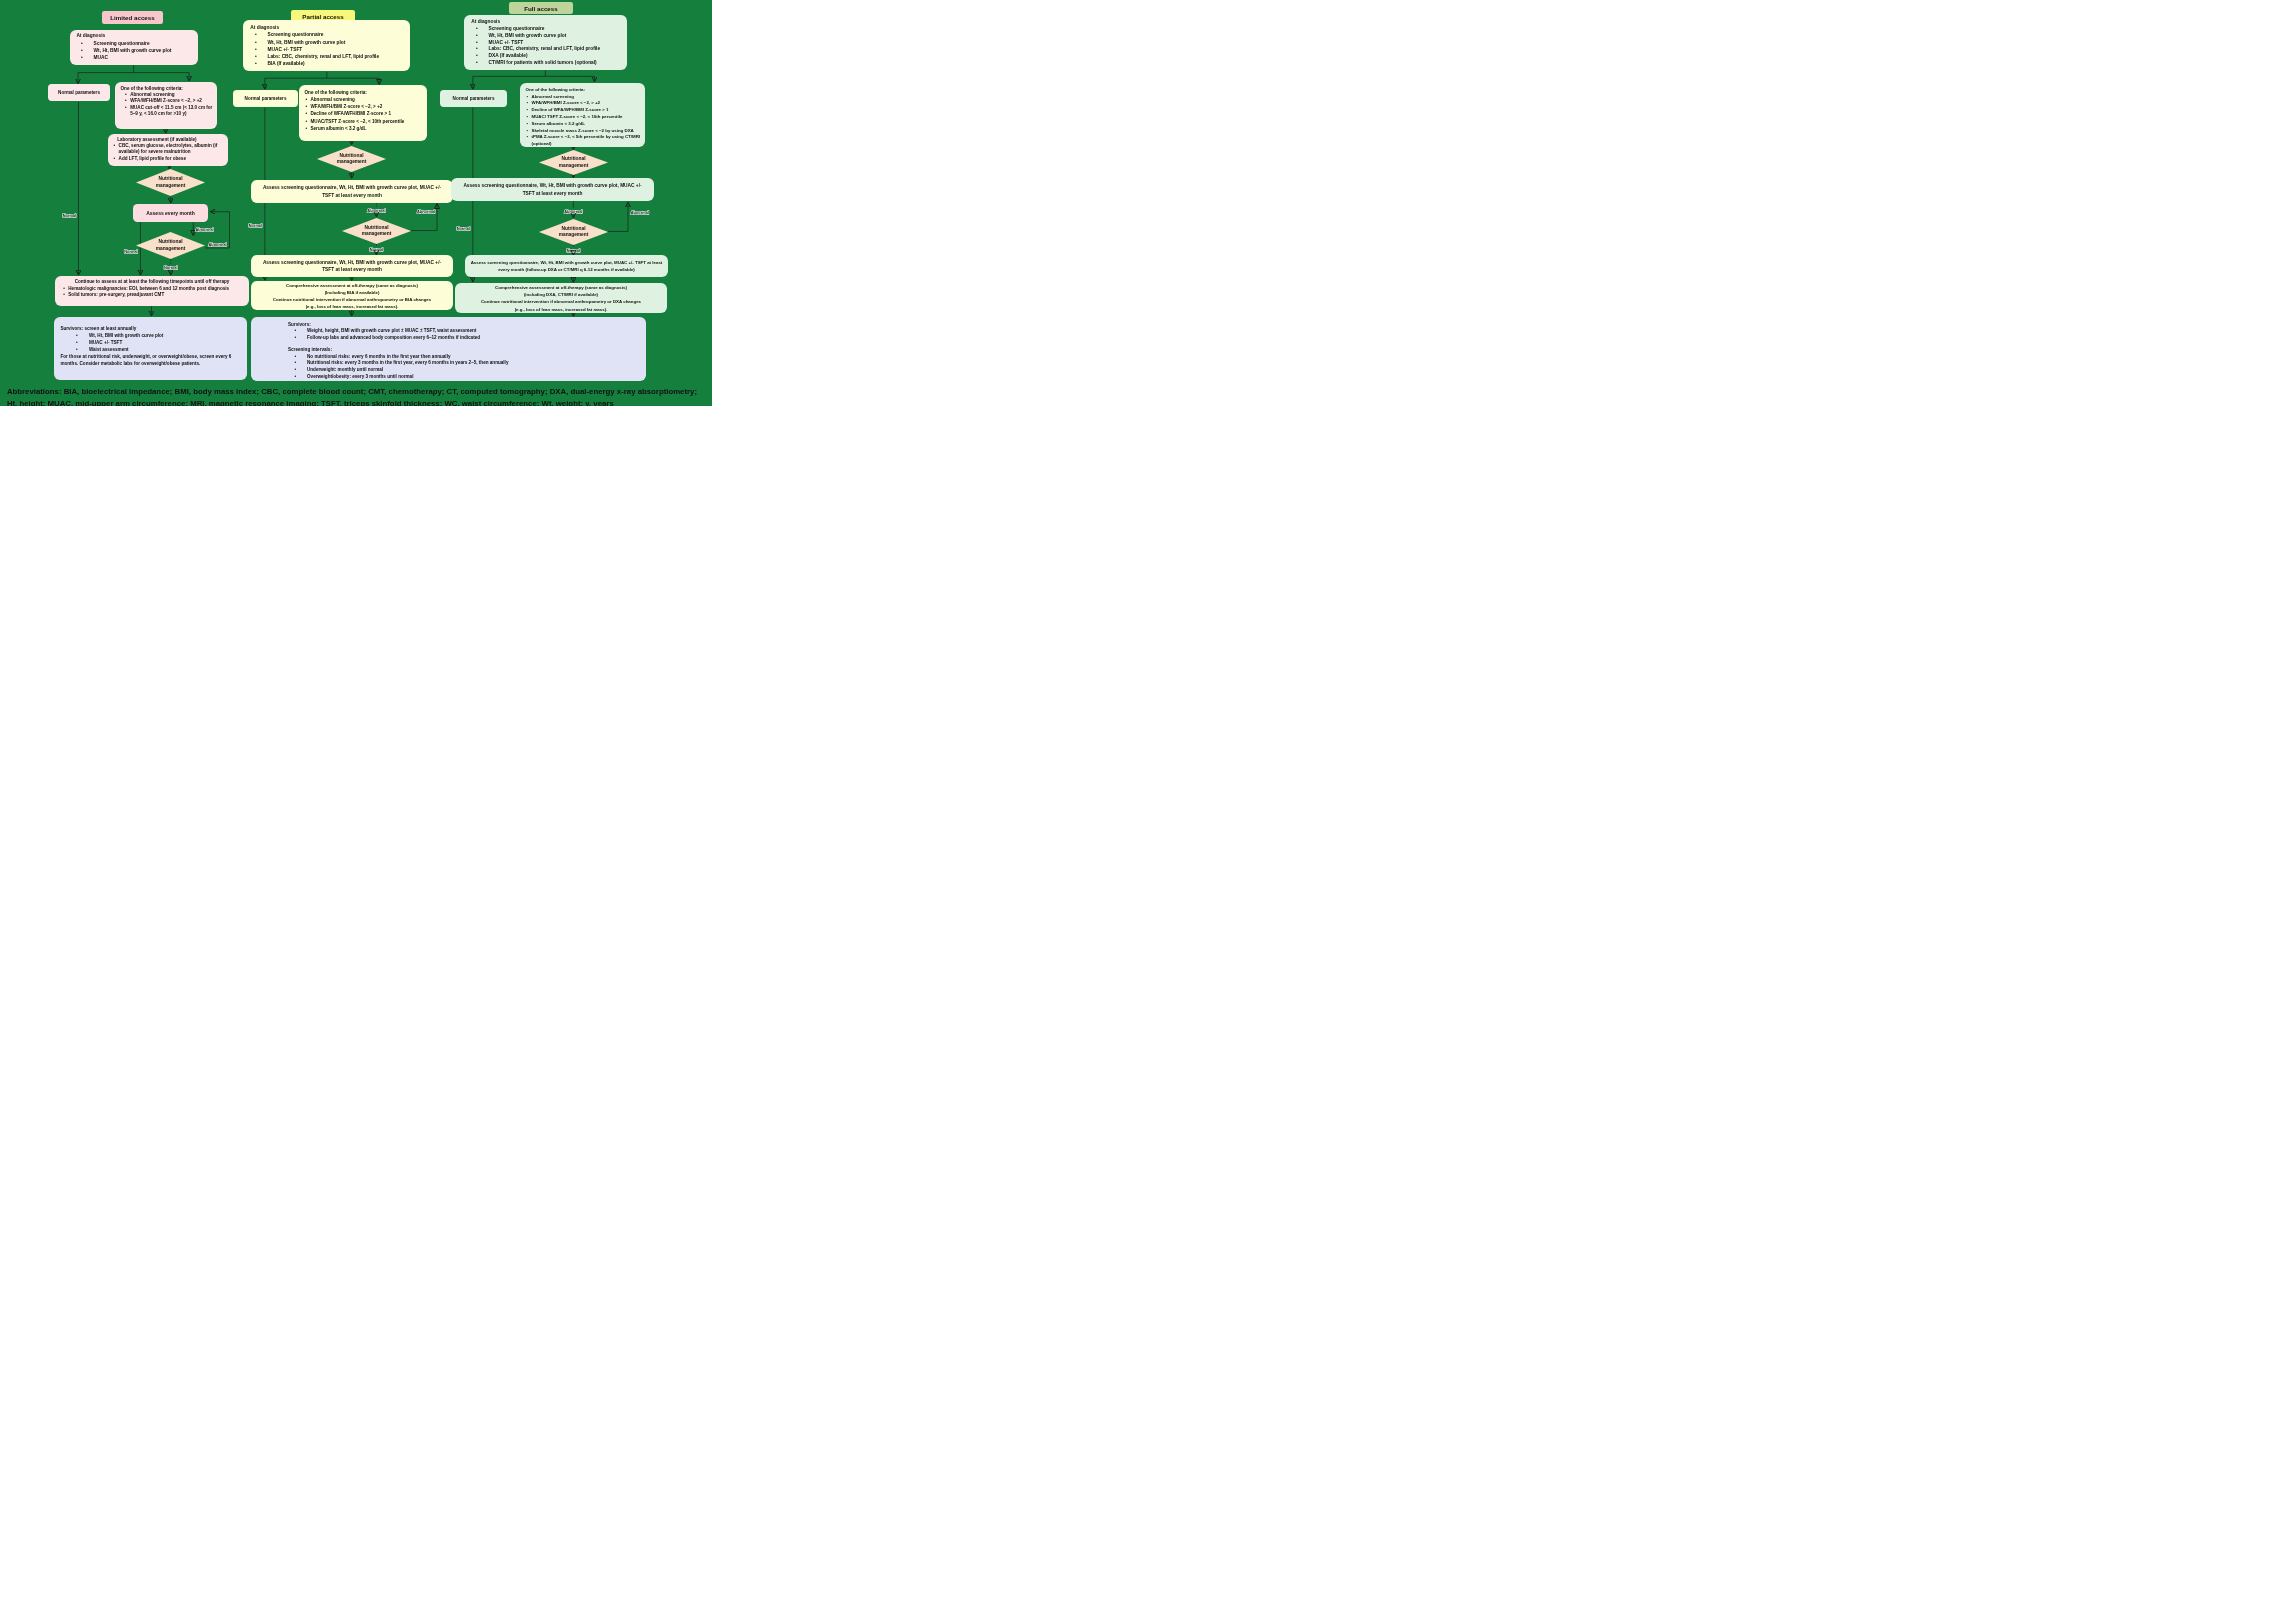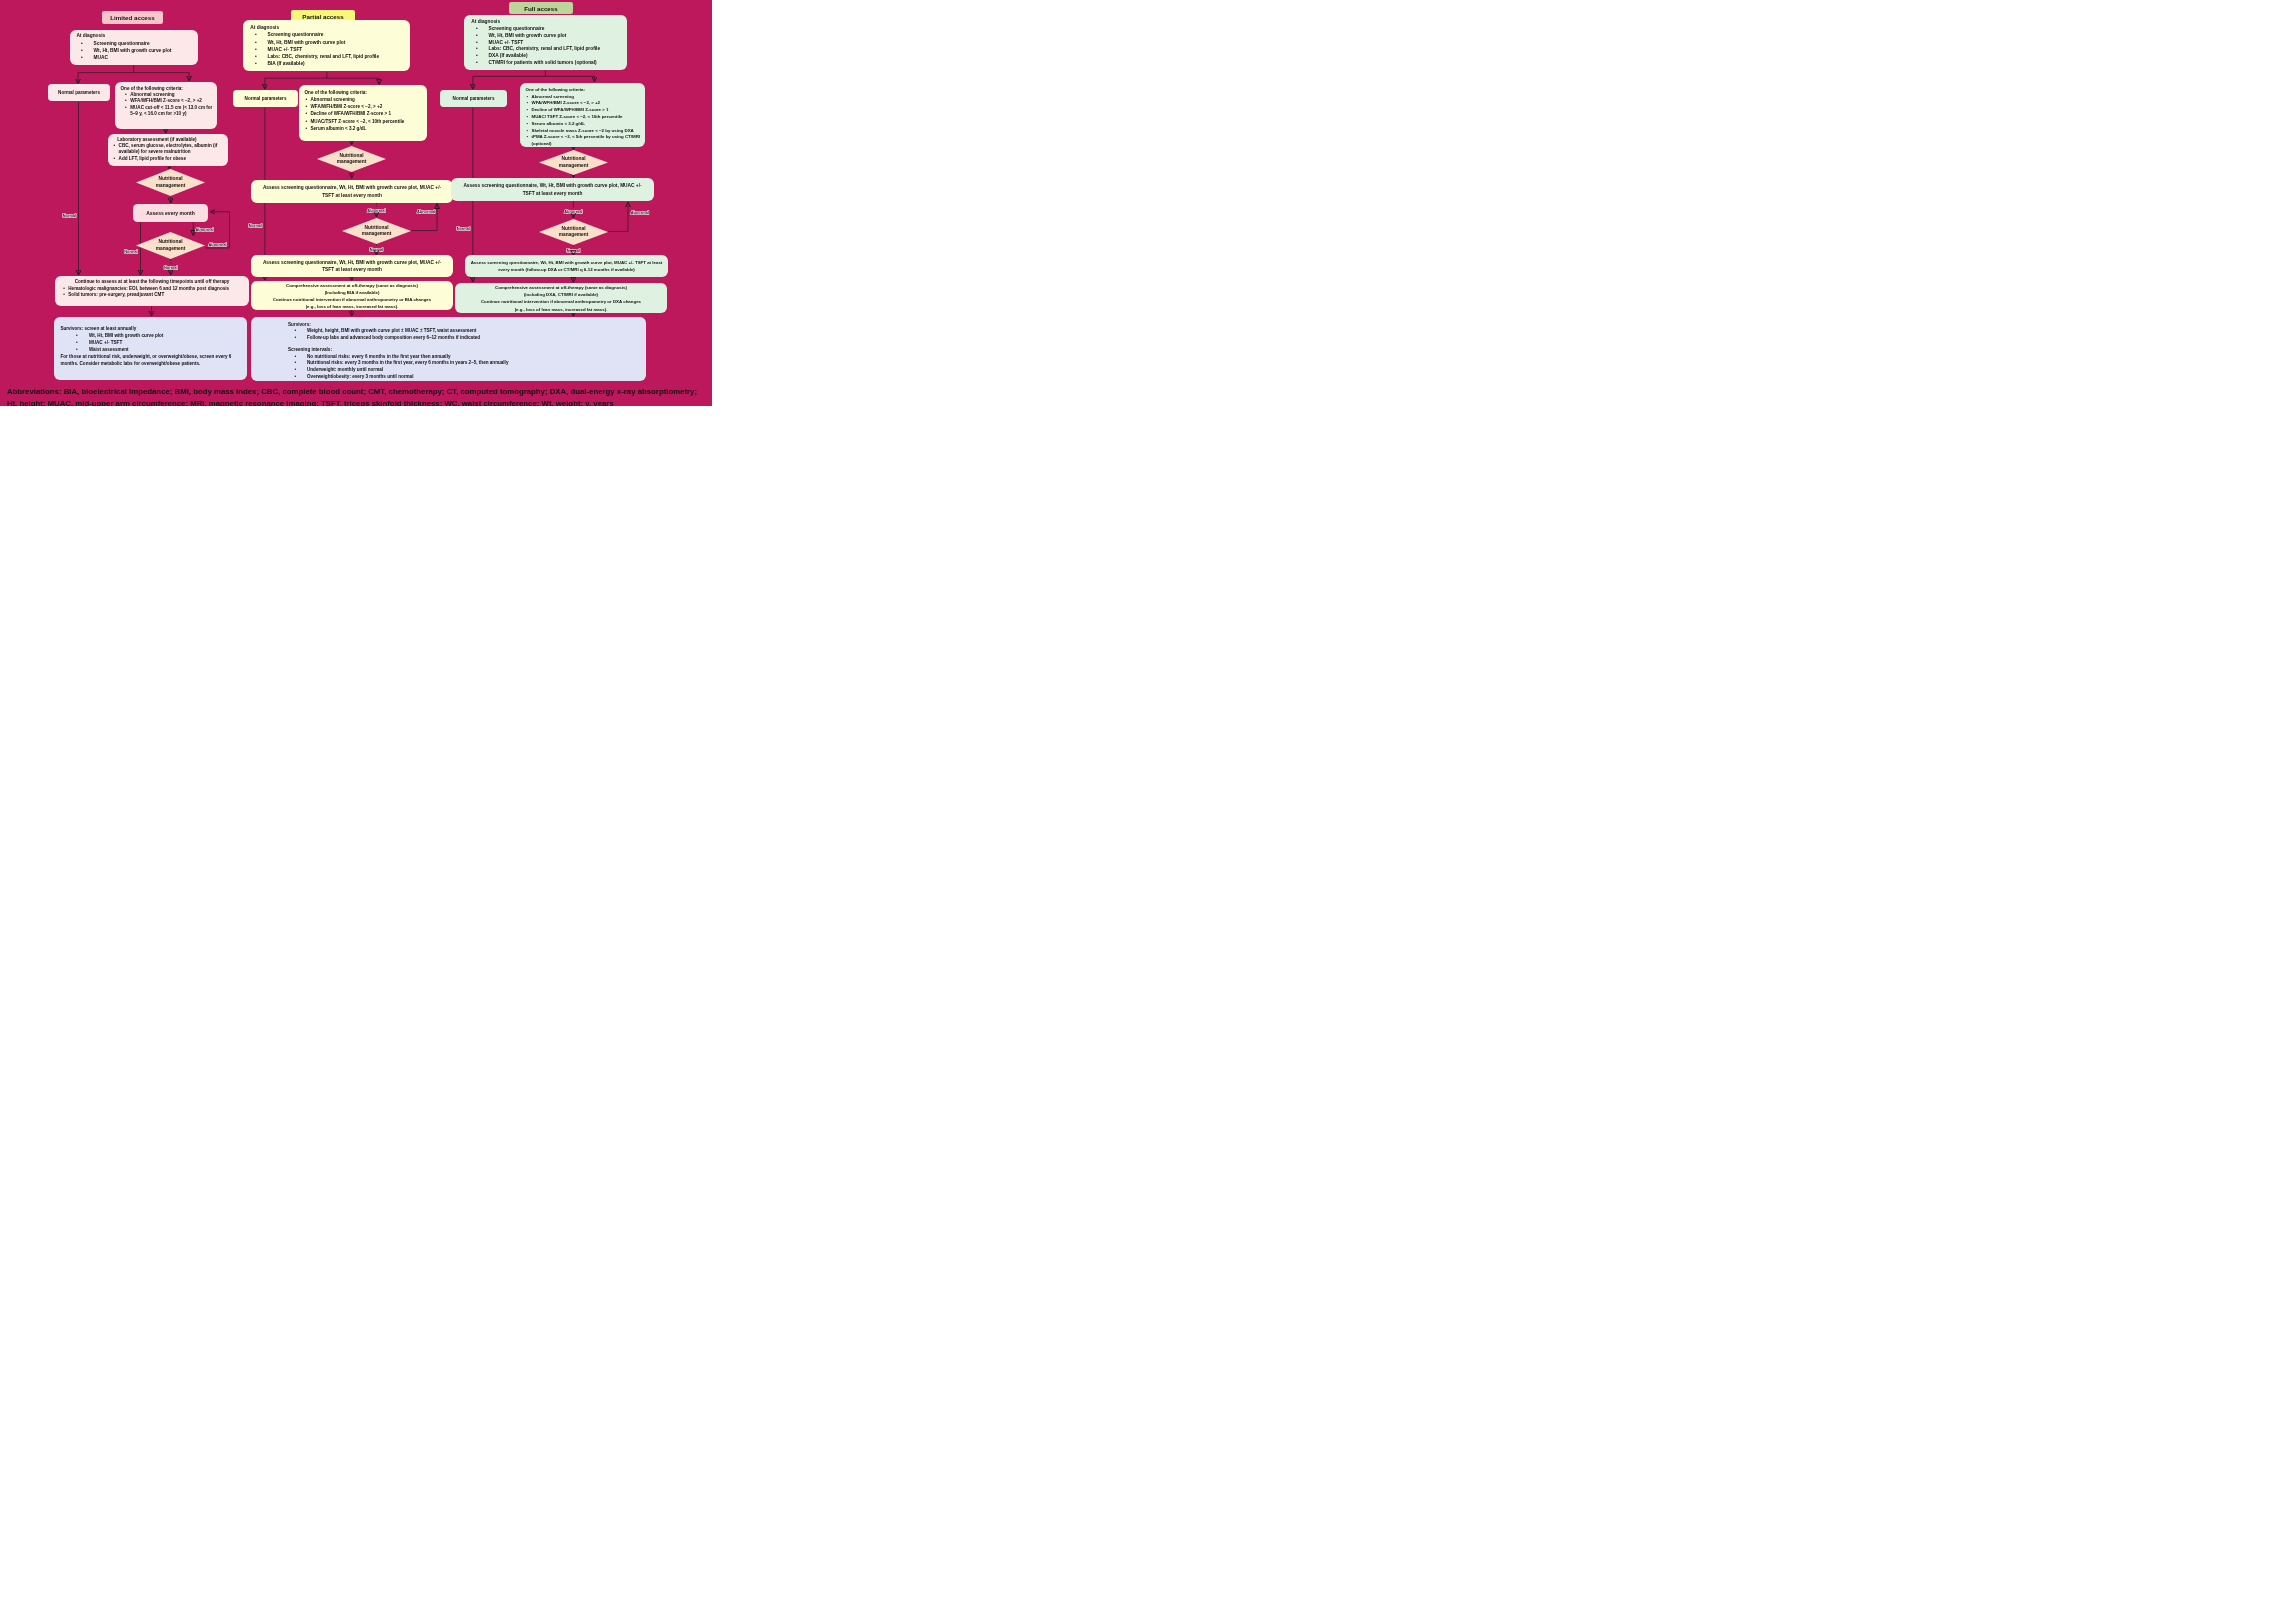--- a/index.html
+++ b/index.html
@@ -1,16 +1,16 @@
 <!DOCTYPE html>
 <html style="font-size:7.3px"><head>
 <meta charset="utf-8">
 <style>
   html,body{margin:0;padding:0;background:#fff;}
-  .canvas{position:relative;width:712px;height:406px;background:#be185d;
+  .canvas{position:relative;width:712px;height:406px;background:#15803d;
           font-family:"Liberation Sans",sans-serif;color:#111;overflow:hidden;}
   svg.wires{position:absolute;left:0;top:0;z-index:1;pointer-events:none;}
   svg.wires line, svg.wires path{stroke:#1a1a1a;stroke-width:1.4;fill:none;}
   svg.wires .dash{stroke-dasharray:4 3;}
   svg.wires text{font-family:"Liberation Sans",sans-serif;font-size:8.5px;font-weight:700;fill:#111;
                  paint-order:stroke;stroke:#ffffff;stroke-width:2.5px;}
   .node{position:absolute;z-index:2;border-radius:6px;font-weight:700;box-sizing:border-box;}
   .chip{position:absolute;z-index:2;display:flex;align-items:center;justify-content:center;
         font-weight:700;font-size:6.2px;border-radius:2.3px;}
   .center{display:flex;align-items:center;justify-content:center;text-align:center;}

